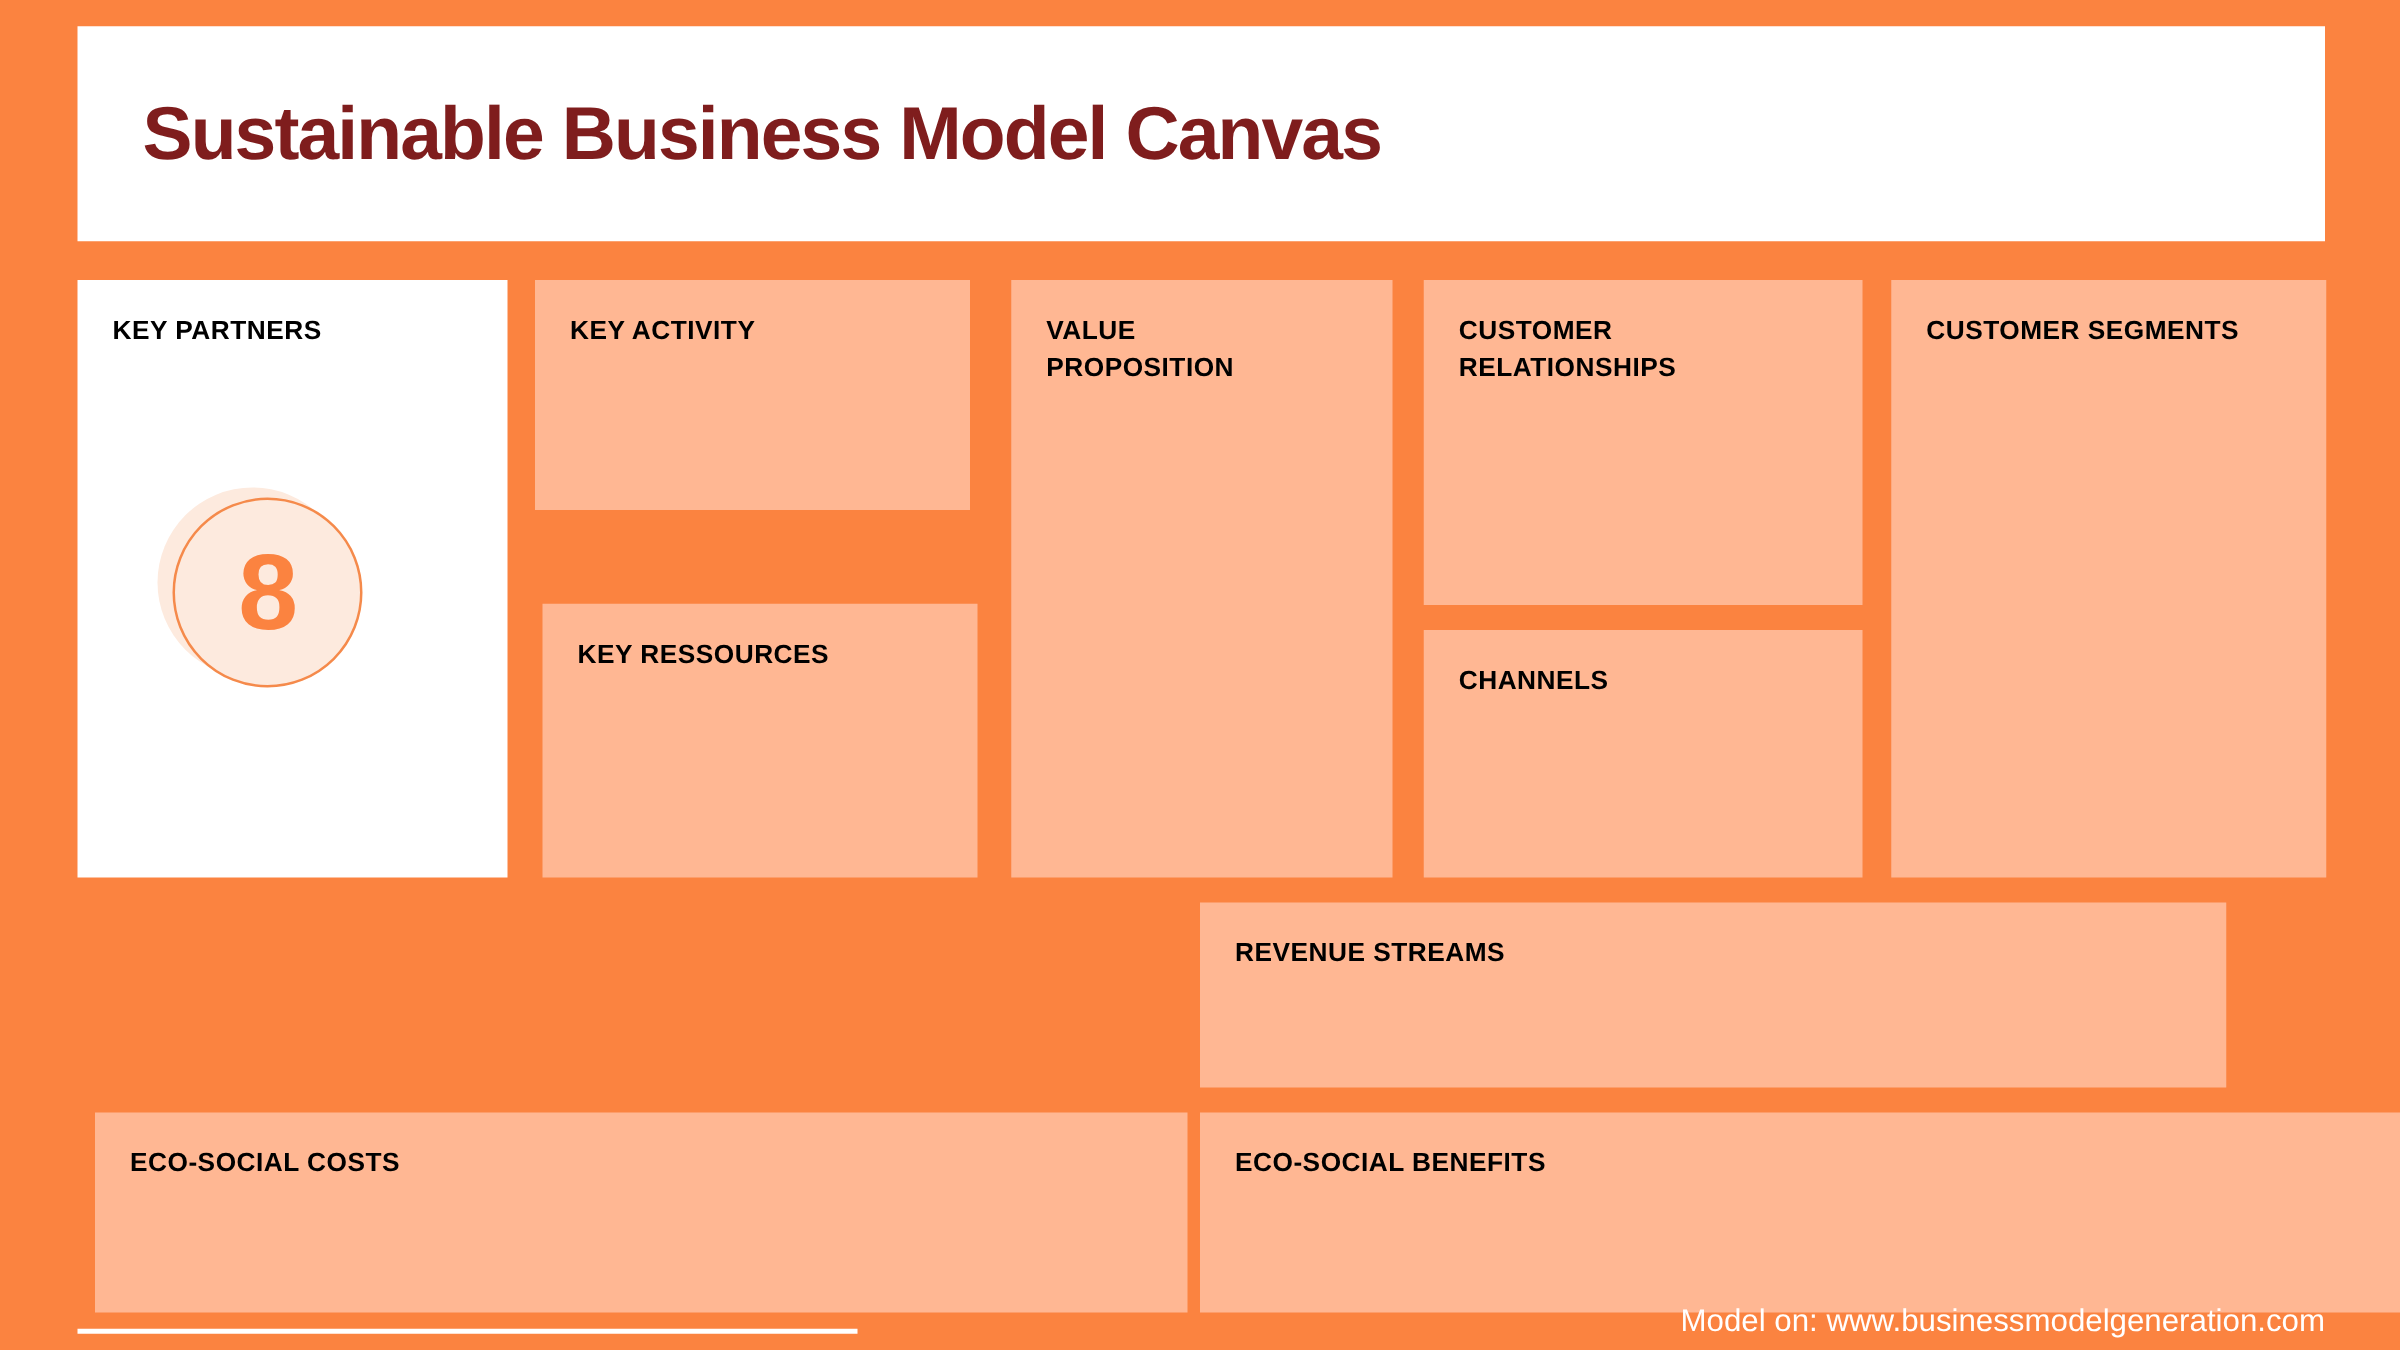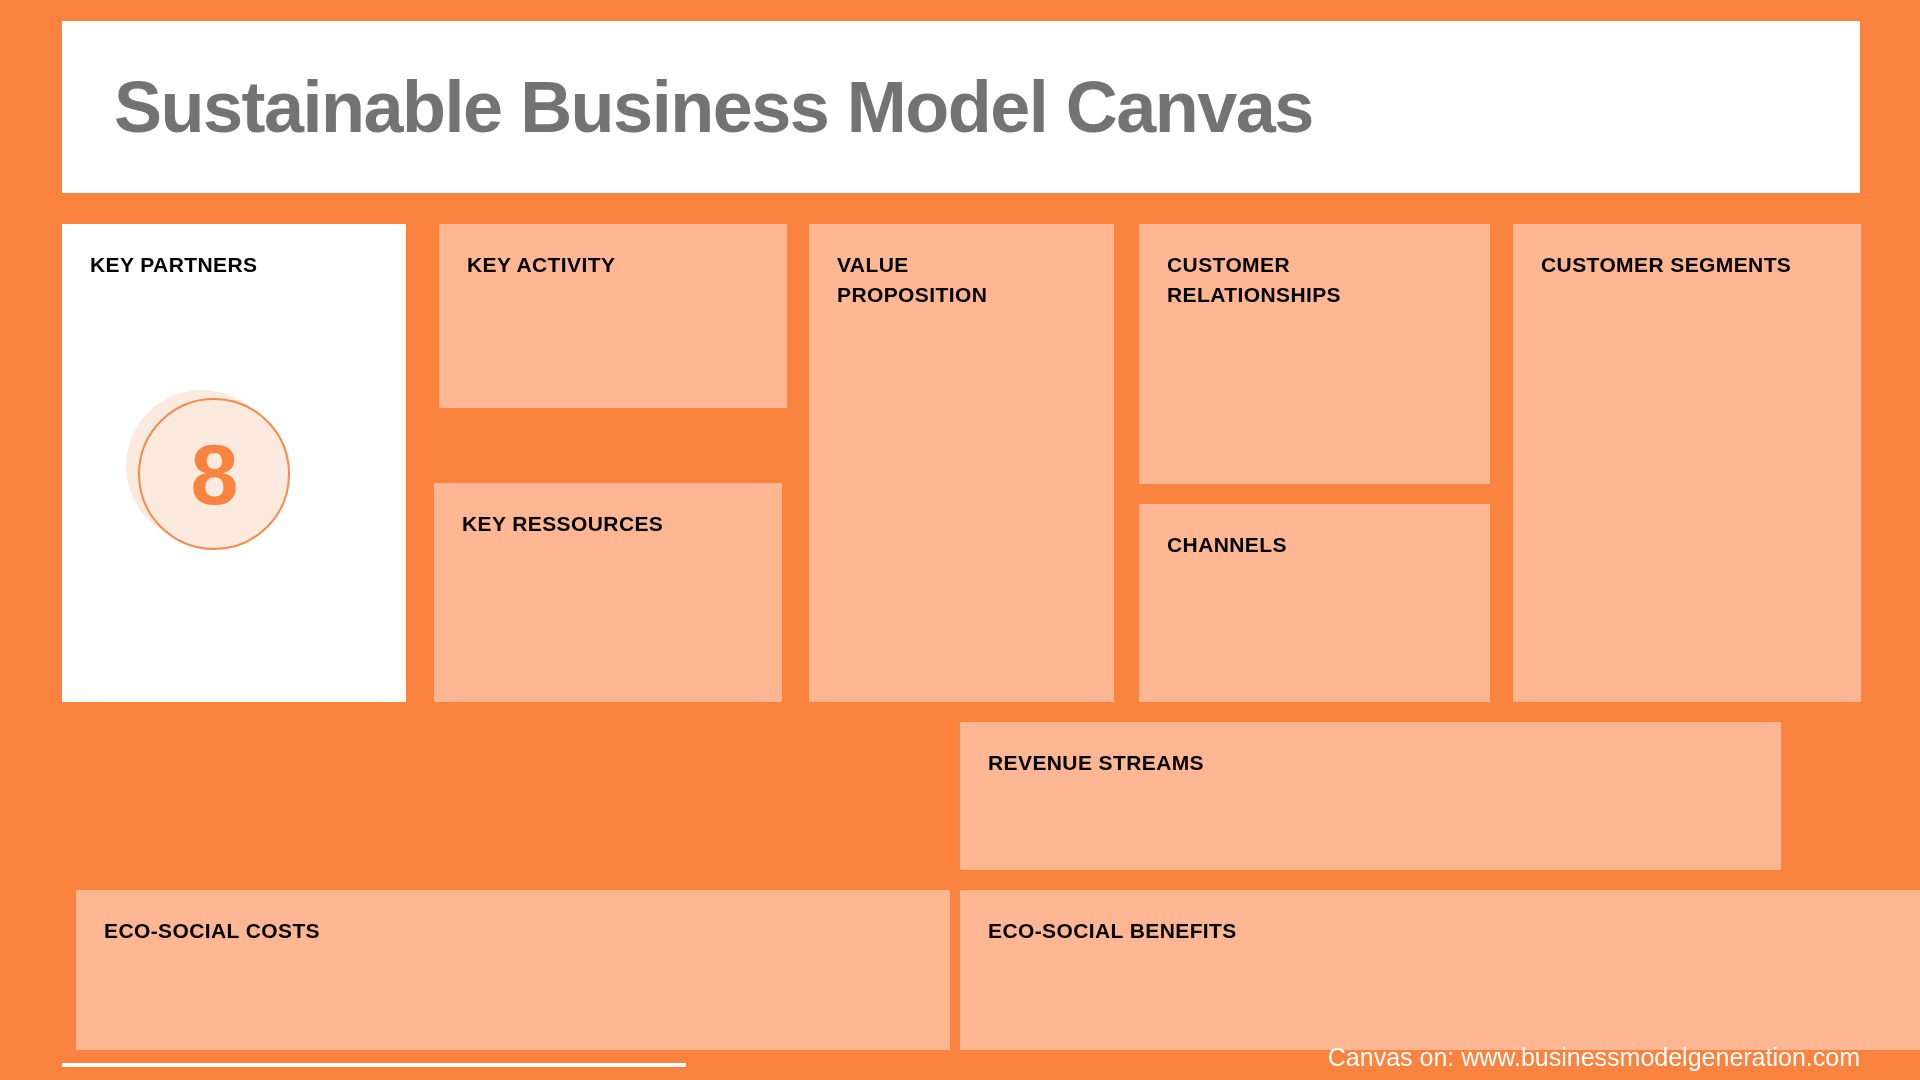--- a/index.html
+++ b/index.html
@@ -32,24 +32,24 @@
     height: 172px;
     background: #ffffff;
     display: flex;
     align-items: center;
     justify-content: flex-start;
     box-sizing: border-box;
     padding-left: 52px;
   }
   .title-text {
     font-family: "Liberation Sans", sans-serif;
-    font-size: 72px;
+    font-size: 60px;
     font-weight: 700;
     letter-spacing: -1.5px;
-    color: #737373;
+    color: #7f1d1d;
     line-height: 1;
     white-space: nowrap;
   }
 
   
   .block {
     position: absolute;
     background: #ffb793;
     box-sizing: border-box;
     padding: 26px 28px 6px 28px;
@@ -65,21 +65,21 @@
     letter-spacing: 0.4px;
     color: #000000;
     line-height: 1.42;
     text-transform: uppercase;
     white-space: pre-line;
     margin: 0;
   }
 
   
   #block-key-partners      { left: 62px;   top: 224px; width: 344px;  height: 478px; }
-  #block-key-activity      { left: 439px;  top: 224px; width: 348px;  height: 184px; }
+  #block-key-activity      { left: 428px;  top: 224px; width: 348px;  height: 184px; }
   #block-key-ressources    { left: 434px;  top: 483px; width: 348px;  height: 219px; }
   #block-value-proposition { left: 809px;  top: 224px; width: 305px;  height: 478px; }
   #block-customer-rel      { left: 1139px; top: 224px; width: 351px;  height: 260px; }
   #block-channels          { left: 1139px; top: 504px; width: 351px;  height: 198px; }
   #block-customer-segments { left: 1513px; top: 224px; width: 348px;  height: 478px; }
 
   #block-cost-structure    { left: 62px;   top: 722px; width: 874px;  height: 148px; }
   #block-revenue-streams   { left: 960px;  top: 722px; width: 821px;  height: 148px; }
   #block-eco-social-costs  { left: 76px;   top: 890px; width: 874px;  height: 160px; }
   #block-eco-social-benef  { left: 960px;  top: 890px; width: 969px;  height: 160px; }
@@ -198,15 +198,15 @@
 
   <div class="block" id="block-eco-social-costs">
     <div class="block-title">ECO-SOCIAL COSTS</div>
   </div>
 
   <div class="block" id="block-eco-social-benef">
     <div class="block-title">ECO-SOCIAL BENEFITS</div>
   </div>
 
   <div class="footer-rule"></div>
-  <div class="footer-credit">Canvas on: www.businessmodelgeneration.com</div>
+  <div class="footer-credit">Model on: www.businessmodelgeneration.com</div>
 
 </div>
 
 </body></html>

